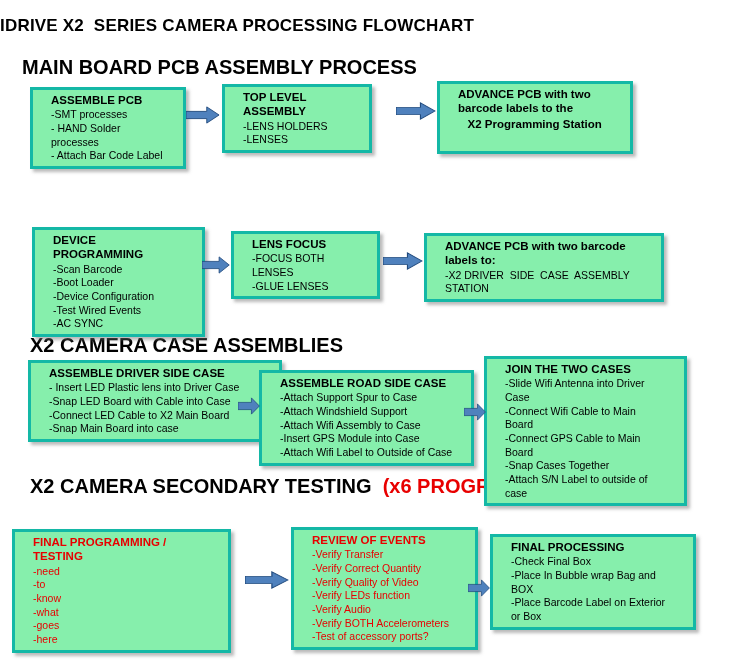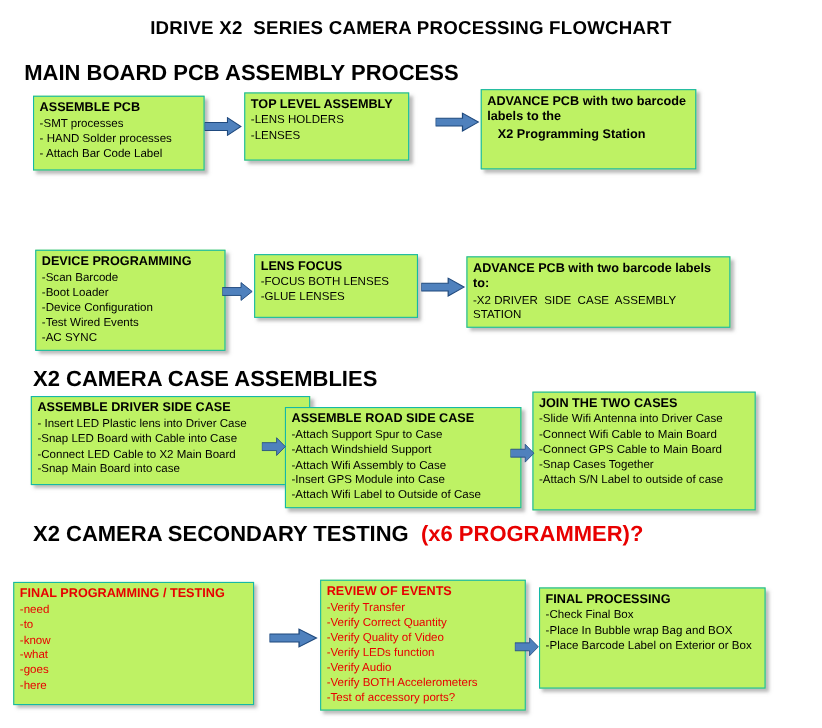--- a/index.html
+++ b/index.html
@@ -1,31 +1,31 @@
 <!DOCTYPE html>
 <html><head>
 <meta charset="utf-8">
 <style>
   html,body{margin:0;padding:0;background:#ffffff;}
   body{font-family:"Liberation Sans", sans-serif; color:#000;}
   .canvas{position:relative;width:747px;height:662px;background:#ffffff;overflow:hidden;}
 
-  .page-title{position:absolute;top:16px;left:0;right:0;text-align:center;
+  .page-title{position:absolute;top:16px;left:0;right:0;
     font-size:17px;font-weight:bold;white-space:pre;letter-spacing:.2px;}
 
   .sec-heading{position:absolute;font-size:20px;font-weight:bold;white-space:pre;}
   .sec-h1{left:22px;top:56px;}
   .sec-h2{left:22px;top:199px;}
   .sec-h3{left:30px;top:334px;}
   .sec-h4{left:30px;top:475px;}
   .red-text{color:#e80000;}
 
-  .box{position:absolute;background:#bef264;border:1px solid #14b8a6;
+  .box{position:absolute;background:#86efac;border:3px solid #14b8a6;
     box-shadow:3px 3px 3px rgba(120,120,120,0.5);
-    padding:3px 5px;box-sizing:border-box;}
+    padding:3px 18px;box-sizing:border-box;}
   .box-title{font-size:11.5px;font-weight:bold;line-height:1.25;white-space:pre-wrap;margin-bottom:1px;}
   .box-item{font-size:10.5px;line-height:1.3;white-space:pre-wrap;}
   .box-item.bold{font-weight:bold;font-size:11.5px;}
   .box.red .box-title,.box.red .box-item{color:#e80000;}
 
   
   .s1b1{left:30px; top:87px; width:156px;min-height:68px;}
   .s1b2{left:222px;top:84px; width:150px;min-height:62px;}
   .s1b3{left:437px;top:81px; width:196px;min-height:73px;}
 

